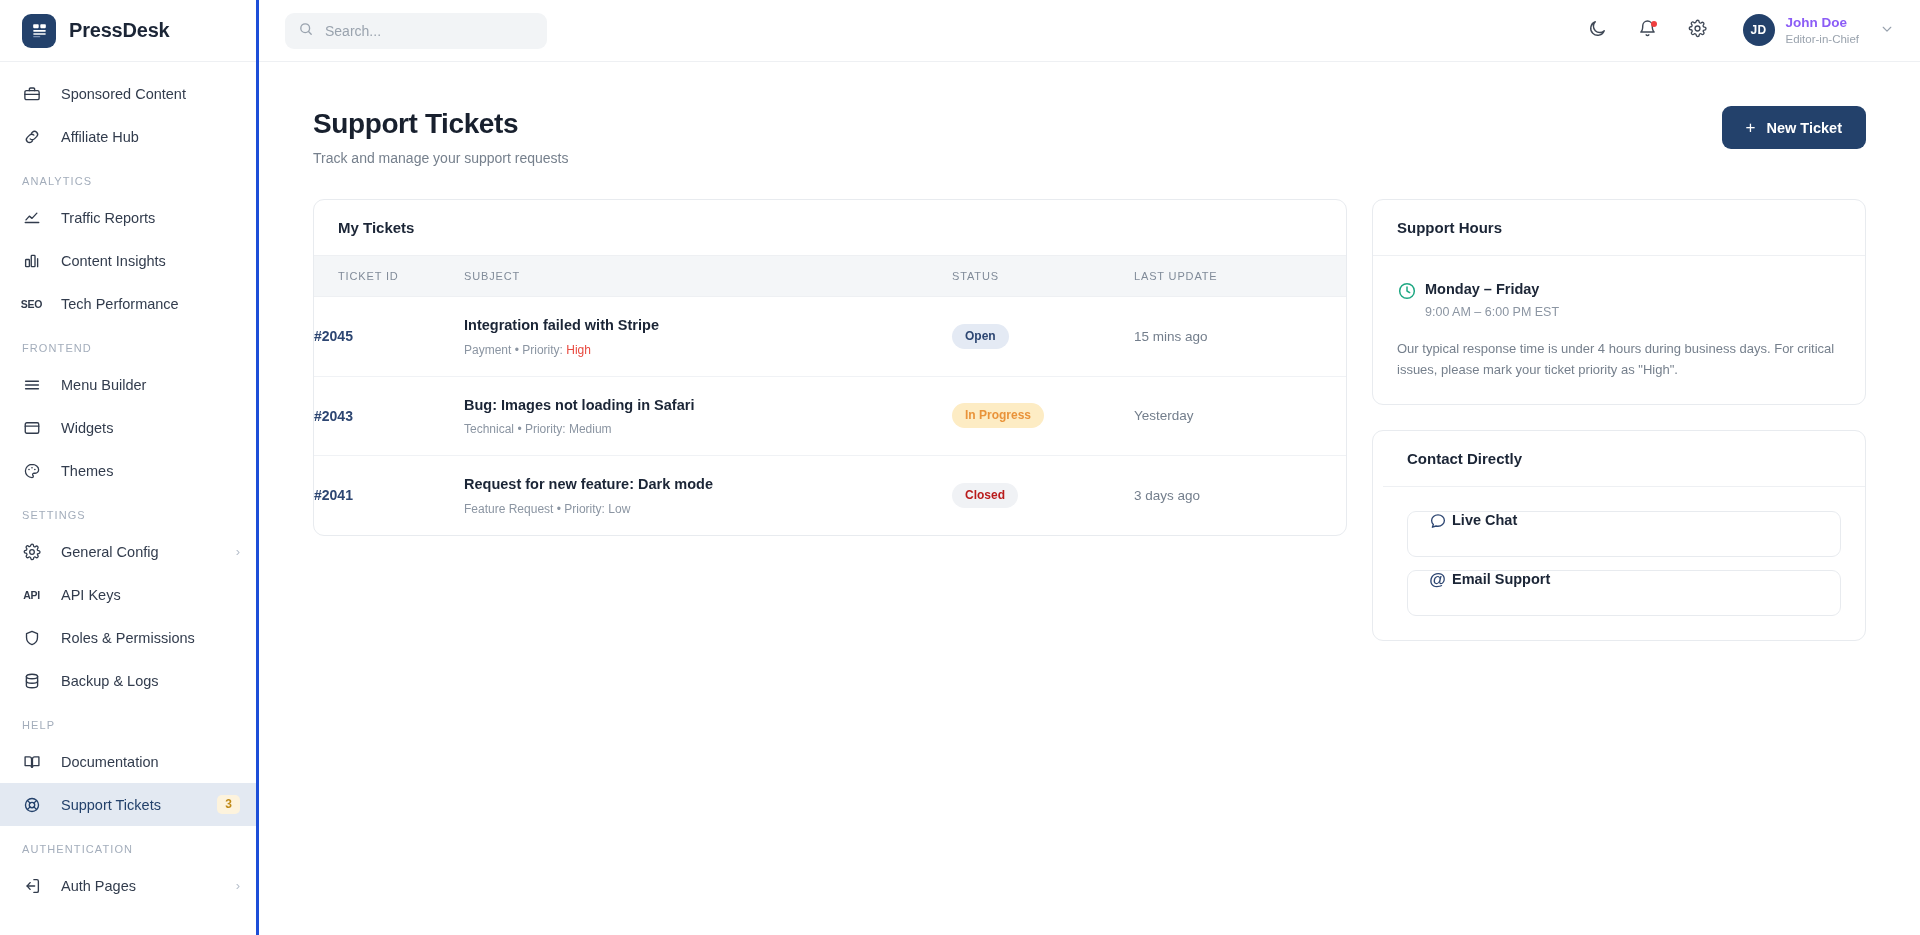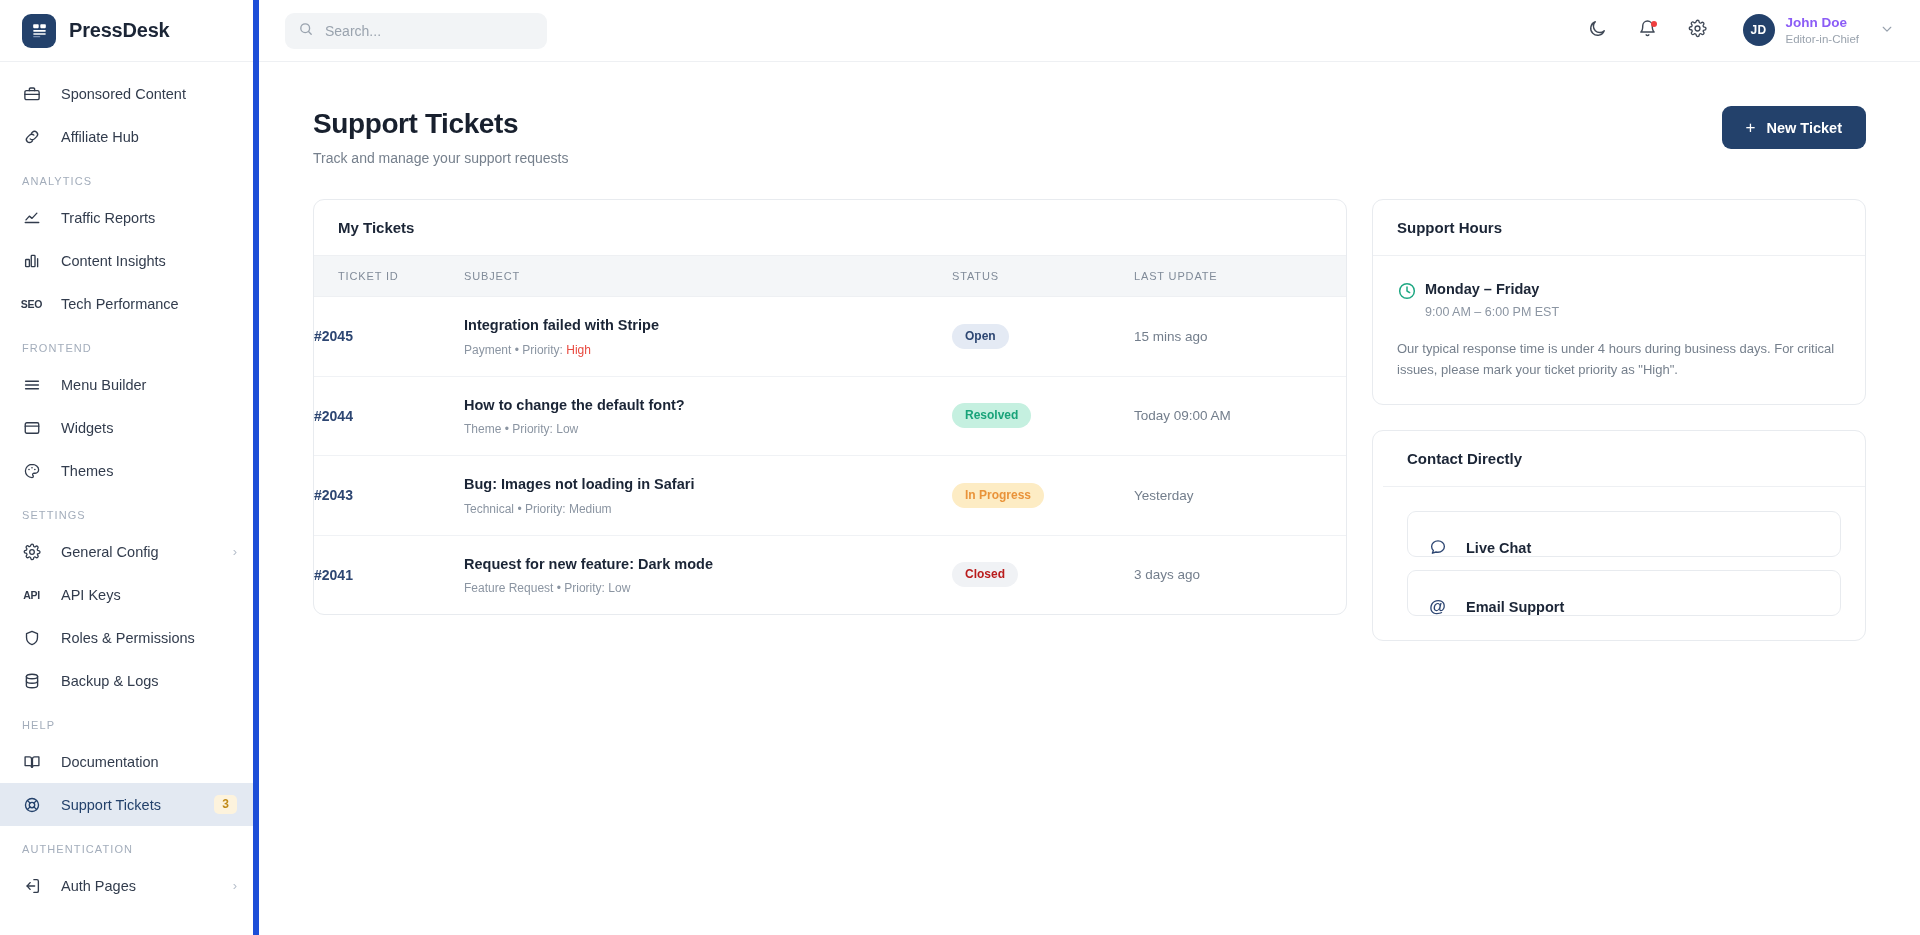--- a/index.html
+++ b/index.html
@@ -13,21 +13,21 @@
     color: #1f2937;
   }
 
   .app { display: flex; width: 1920px; height: 935px; }
 
   
   .sidebar {
     width: 259px;
     height: 935px;
     background: #ffffff;
-    border-right: 6px solid #1d4ed8;
+    border-right: 3px solid #1d4ed8;
     flex: 0 0 259px;
     overflow: hidden;
     position: relative;
   }
   .brand {
     height: 62px;
     display: flex;
     align-items: center;
     gap: 13px;
     padding: 0 22px;
@@ -315,22 +315,22 @@
     margin-bottom: 19px;
   }
   .clock-ico { color: #1fa883; flex: 0 0 20px; margin-top: 1px; }
   .hours-title { font-size: 14.5px; font-weight: bold; color: #1b2536; line-height: 1.35; }
   .hours-time { font-size: 12.5px; color: #8b95a2; margin-top: 5px; }
   .hours-note { font-size: 13px; color: #76808d; line-height: 1.65; }
 
   
   .contact-btn {
     display: flex;
-    align-items: flex-end;
-    gap: 19px;
+    align-items: flex-start;
+    gap: 5px;
     height: 46px;
     border: 1px solid #e8ebef;
     border-radius: 9px;
     padding: 0 20px;
     font-size: 14.5px;
     font-weight: bold;
     color: #1b2536;
     cursor: pointer;
     background: #fff;
   }
@@ -619,36 +619,20 @@
                       <span>Priority:</span>
                       <span class="prio-high">High</span>
                     </div>
                   </td>
                   <td>
                     <span class="badge badge-open">Open</span>
                   </td>
                   <td class="cell-upd">15 mins ago</td>
                 </tr>
 
-                <tr>
-                  <td class="cell-id">#2044</td>
-                  <td>
-                    <div class="subj-title">How to change the default font?</div>
-                    <div class="subj-meta">
-                      <span>Theme</span>
-                      <span> • </span>
-                      <span>Priority:</span>
-                      <span class="prio-low">Low</span>
-                    </div>
-                  </td>
-                  <td>
-                    <span class="badge badge-resolved">Resolved</span>
-                  </td>
-                  <td class="cell-upd">Today 09:00 AM</td>
-                </tr>
 
                 <tr>
                   <td class="cell-id">#2043</td>
                   <td>
                     <div class="subj-title">Bug: Images not loading in Safari</div>
                     <div class="subj-meta">
                       <span>Technical</span>
                       <span> • </span>
                       <span>Priority:</span>
                       <span class="prio-medium">Medium</span>

